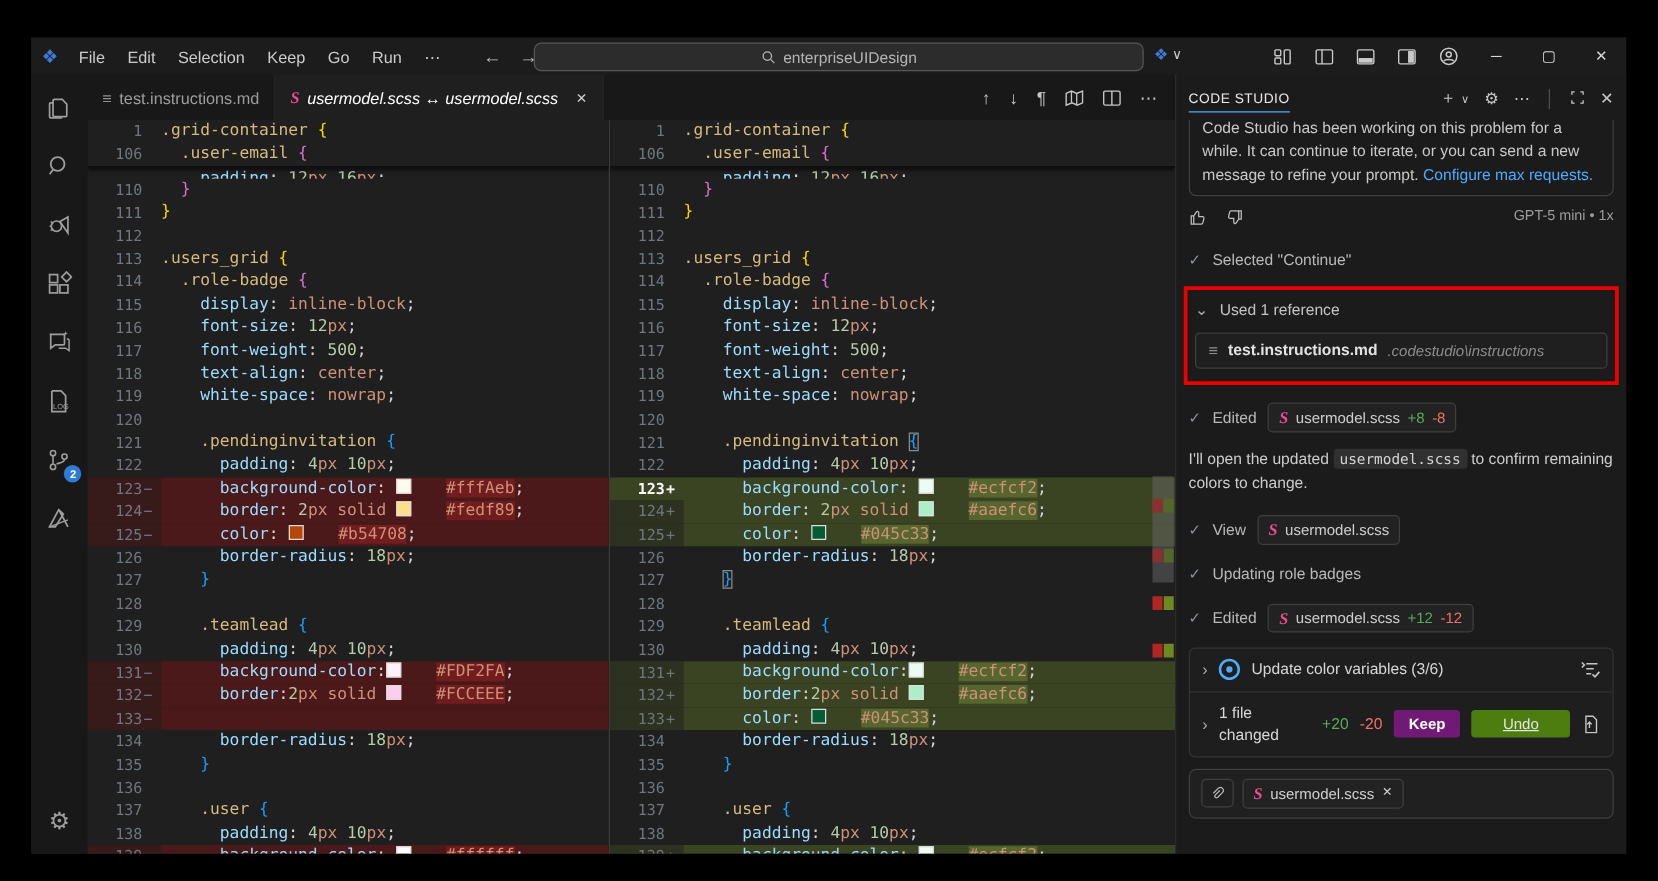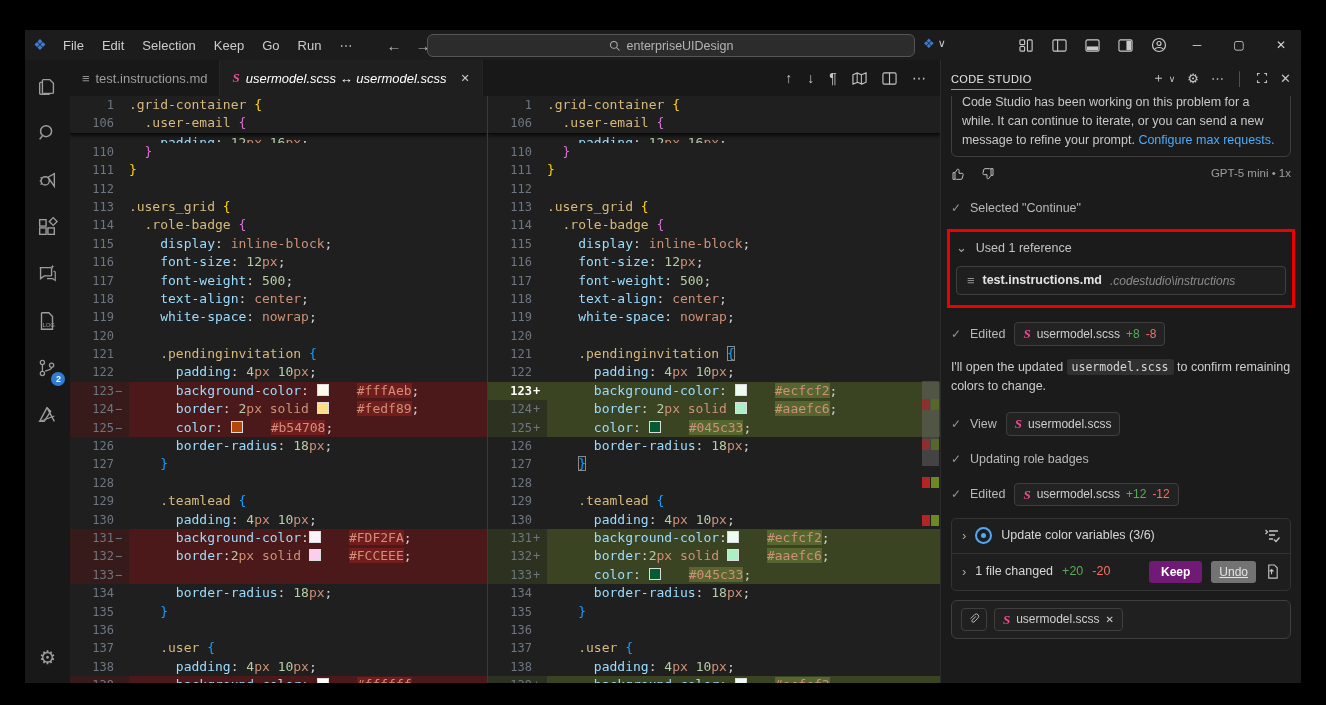--- a/index.html
+++ b/index.html
@@ -78,21 +78,21 @@
   .refpath{color:#8d8d8d;font-size:12px;font-style:italic;}
   .para{margin-top:12px;color:#cccccc;}
   .codechip{font-family:"DejaVu Sans Mono",monospace;font-size:11.5px;background:#303030;border-radius:3px;padding:1px 5px;color:#d5d5d5;}
   .twobox{margin-top:12px;border:1px solid #333;border-radius:5px;background:#1e1e1e;}
   .tb-row{display:flex;align-items:center;gap:9px;padding:7px 10px;font-size:12.5px;color:#d7d7d7;}
   .tb-row + .tb-row{border-top:1px solid #333;}
   .chev{color:#a9a9a9;font-size:13px;}
   .radio{width:13px;height:13px;border:2px solid #4daafc;border-radius:50%;display:inline-flex;align-items:center;justify-content:center;}
   .radio i{width:5px;height:5px;border-radius:50%;background:#4daafc;}
   .btn-keep{margin-left:auto;background:#701a75;color:#fff;border-radius:3px;padding:2px 12px;font-size:12px;font-weight:bold;}
-  .btn-undo{background:#737373;color:#e3e3e3;border-radius:3px;padding:2px 8px;font-size:12px;text-decoration:underline;}
+  .btn-undo{background:#4d7c0f;color:#e3e3e3;border-radius:3px;padding:2px 25px;font-size:12px;text-decoration:underline;}
   .inputbox{margin-top:9px;border:1px solid #3f3f3f;border-radius:6px;background:#202020;padding:7px 9px;}
   .chiprow{display:flex;align-items:center;gap:7px;}
   .attachbtn{width:24px;height:21px;border:1px solid #3f3f3f;border-radius:4px;display:flex;align-items:center;justify-content:center;color:#bbb;}
   svg{display:block;}
 </style>
 </head>
 <body>
 
 <div class="window">
 

